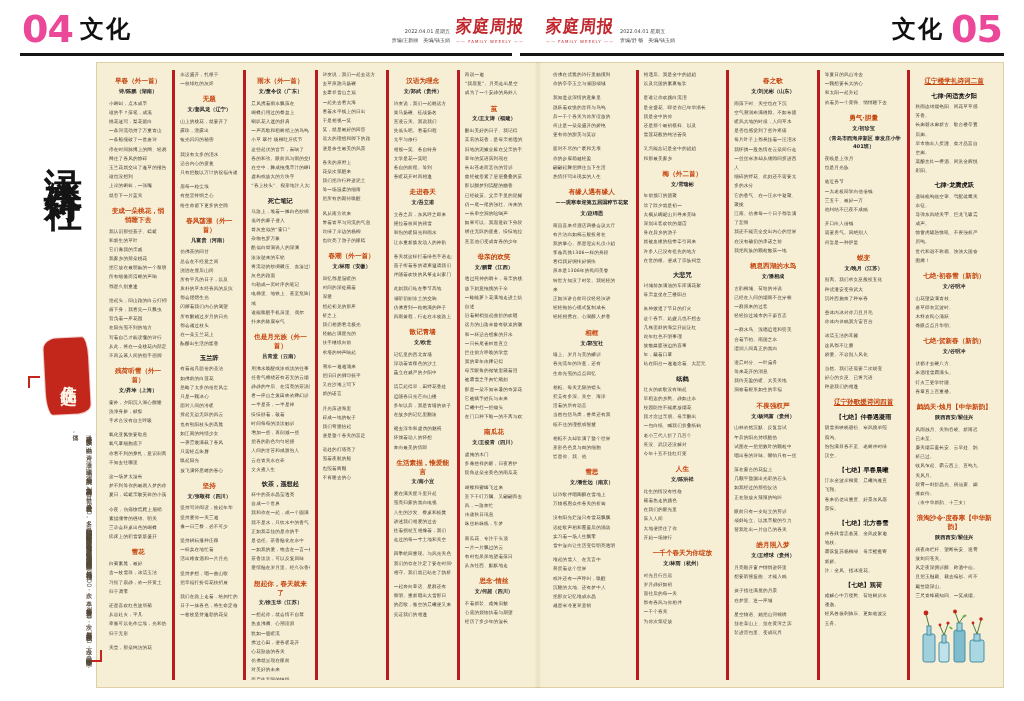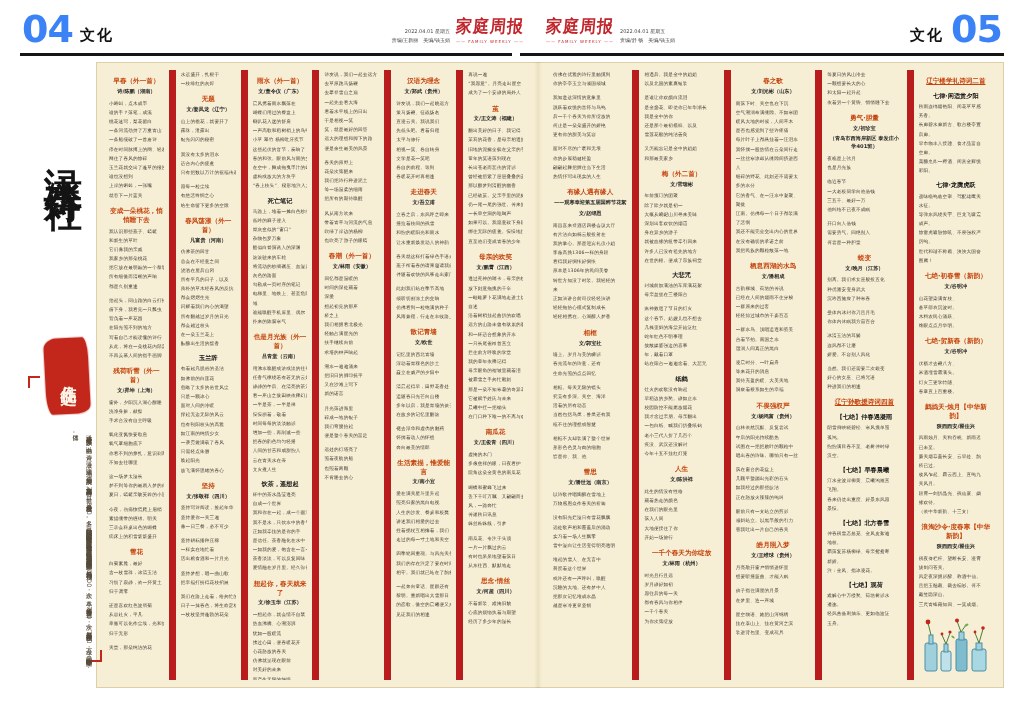--- a/index.html
+++ b/index.html
@@ -2,22 +2,22 @@
 <html><head>
 <meta charset="utf-8">
 <style>
   html,body{margin:0;padding:0;}
   body{width:1024px;height:701px;background:#ffffff;position:relative;overflow:hidden;
        font-family:"DejaVu Sans","Liberation Sans",sans-serif;}
   
   .hdr{position:absolute;display:flex;align-items:flex-end;}
   .hdr-left{left:22px;top:10px;}
   .hdr-right{right:22px;top:10px;}
-  .pgnum{font-size:38px;font-weight:700;color:#3b82f6;line-height:1;letter-spacing:-1px;}
-  .secname{font-size:15px;font-weight:700;color:#111;margin:0 7px 3px 7px;letter-spacing:2px;}
+  .pgnum{font-size:38px;font-weight:700;color:#ec4899;line-height:1;letter-spacing:-1px;}
+  .secname{font-size:24px;font-weight:700;color:#111;margin:0 7px 3px 7px;letter-spacing:2px;}
   .issue{position:absolute;font-size:5px;color:#4a4a4a;line-height:1.8;}
   .issue-left{left:336px;top:27px;width:114px;text-align:right;}
   .issue-right{left:620px;top:27px;width:130px;text-align:left;}
   .logo{position:absolute;width:70px;text-align:center;}
   .logo-left{left:455px;top:17px;}
   .logo-right{left:545px;top:17px;}
   .logo .nm{font-size:16px;font-weight:700;color:#c0262c;font-family:"DejaVu Serif","Liberation Serif",serif;
             transform:skewX(-5deg) scaleY(1.08);letter-spacing:1px;white-space:nowrap;}
   .logo .en{font-size:4px;color:#c0262c;letter-spacing:1px;margin-top:1px;white-space:nowrap;}
   .rule{position:absolute;top:53px;height:3px;background:#151515;}
@@ -39,21 +39,21 @@
              font-family:"DejaVu Serif","Liberation Serif",serif;transform:rotate(2deg);letter-spacing:2px;}
   .intro{position:absolute;left:32px;top:430px;height:226px;width:64px;writing-mode:vertical-rl;
          font-size:6.2px;line-height:2.15;color:#554a3a;letter-spacing:.4px;}
   .bkt{position:absolute;width:10px;height:10px;}
   .bkt-a{left:28px;top:376px;border-left:2px solid #c3271b;border-top:2px solid #c3271b;}
   .bkt-b{left:90px;top:650px;border-right:2px solid #c3271b;border-bottom:2px solid #c3271b;}
   
   .pg{position:absolute;top:70px;display:flex;}
   .pg-left{left:104px;width:424px;}
   .pg-right{left:548px;width:450px;}
-  .col{flex:1 1 0;min-width:0;padding:0 5px;border-right:7px solid #b91c1c;height:610px;overflow:hidden;}
+  .col{flex:1 1 0;min-width:0;padding:0 5px;border-right:3px solid #b91c1c;height:610px;overflow:hidden;}
   .col:last-child{border-right:none;}
   .t{color:#c5440d;font-weight:700;font-size:6.6px;text-align:center;margin:7px 0 2px;line-height:1.35;}
   .t.u{text-decoration:underline;}
   .sub{color:#161616;font-weight:700;font-size:6.2px;text-align:center;margin:6px 0 2px;line-height:1.3;}
   .auth{color:#262626;font-weight:700;font-size:5.2px;text-align:center;margin:0 0 3px;line-height:1.5;}
   .ln{font-size:4.6px;color:#3d3a34;line-height:2.0;letter-spacing:.2px;white-space:nowrap;overflow:hidden;}
   .gap{height:5px;}
   .art{margin-top:8px;text-align:center;}
 </style>
 </head>

